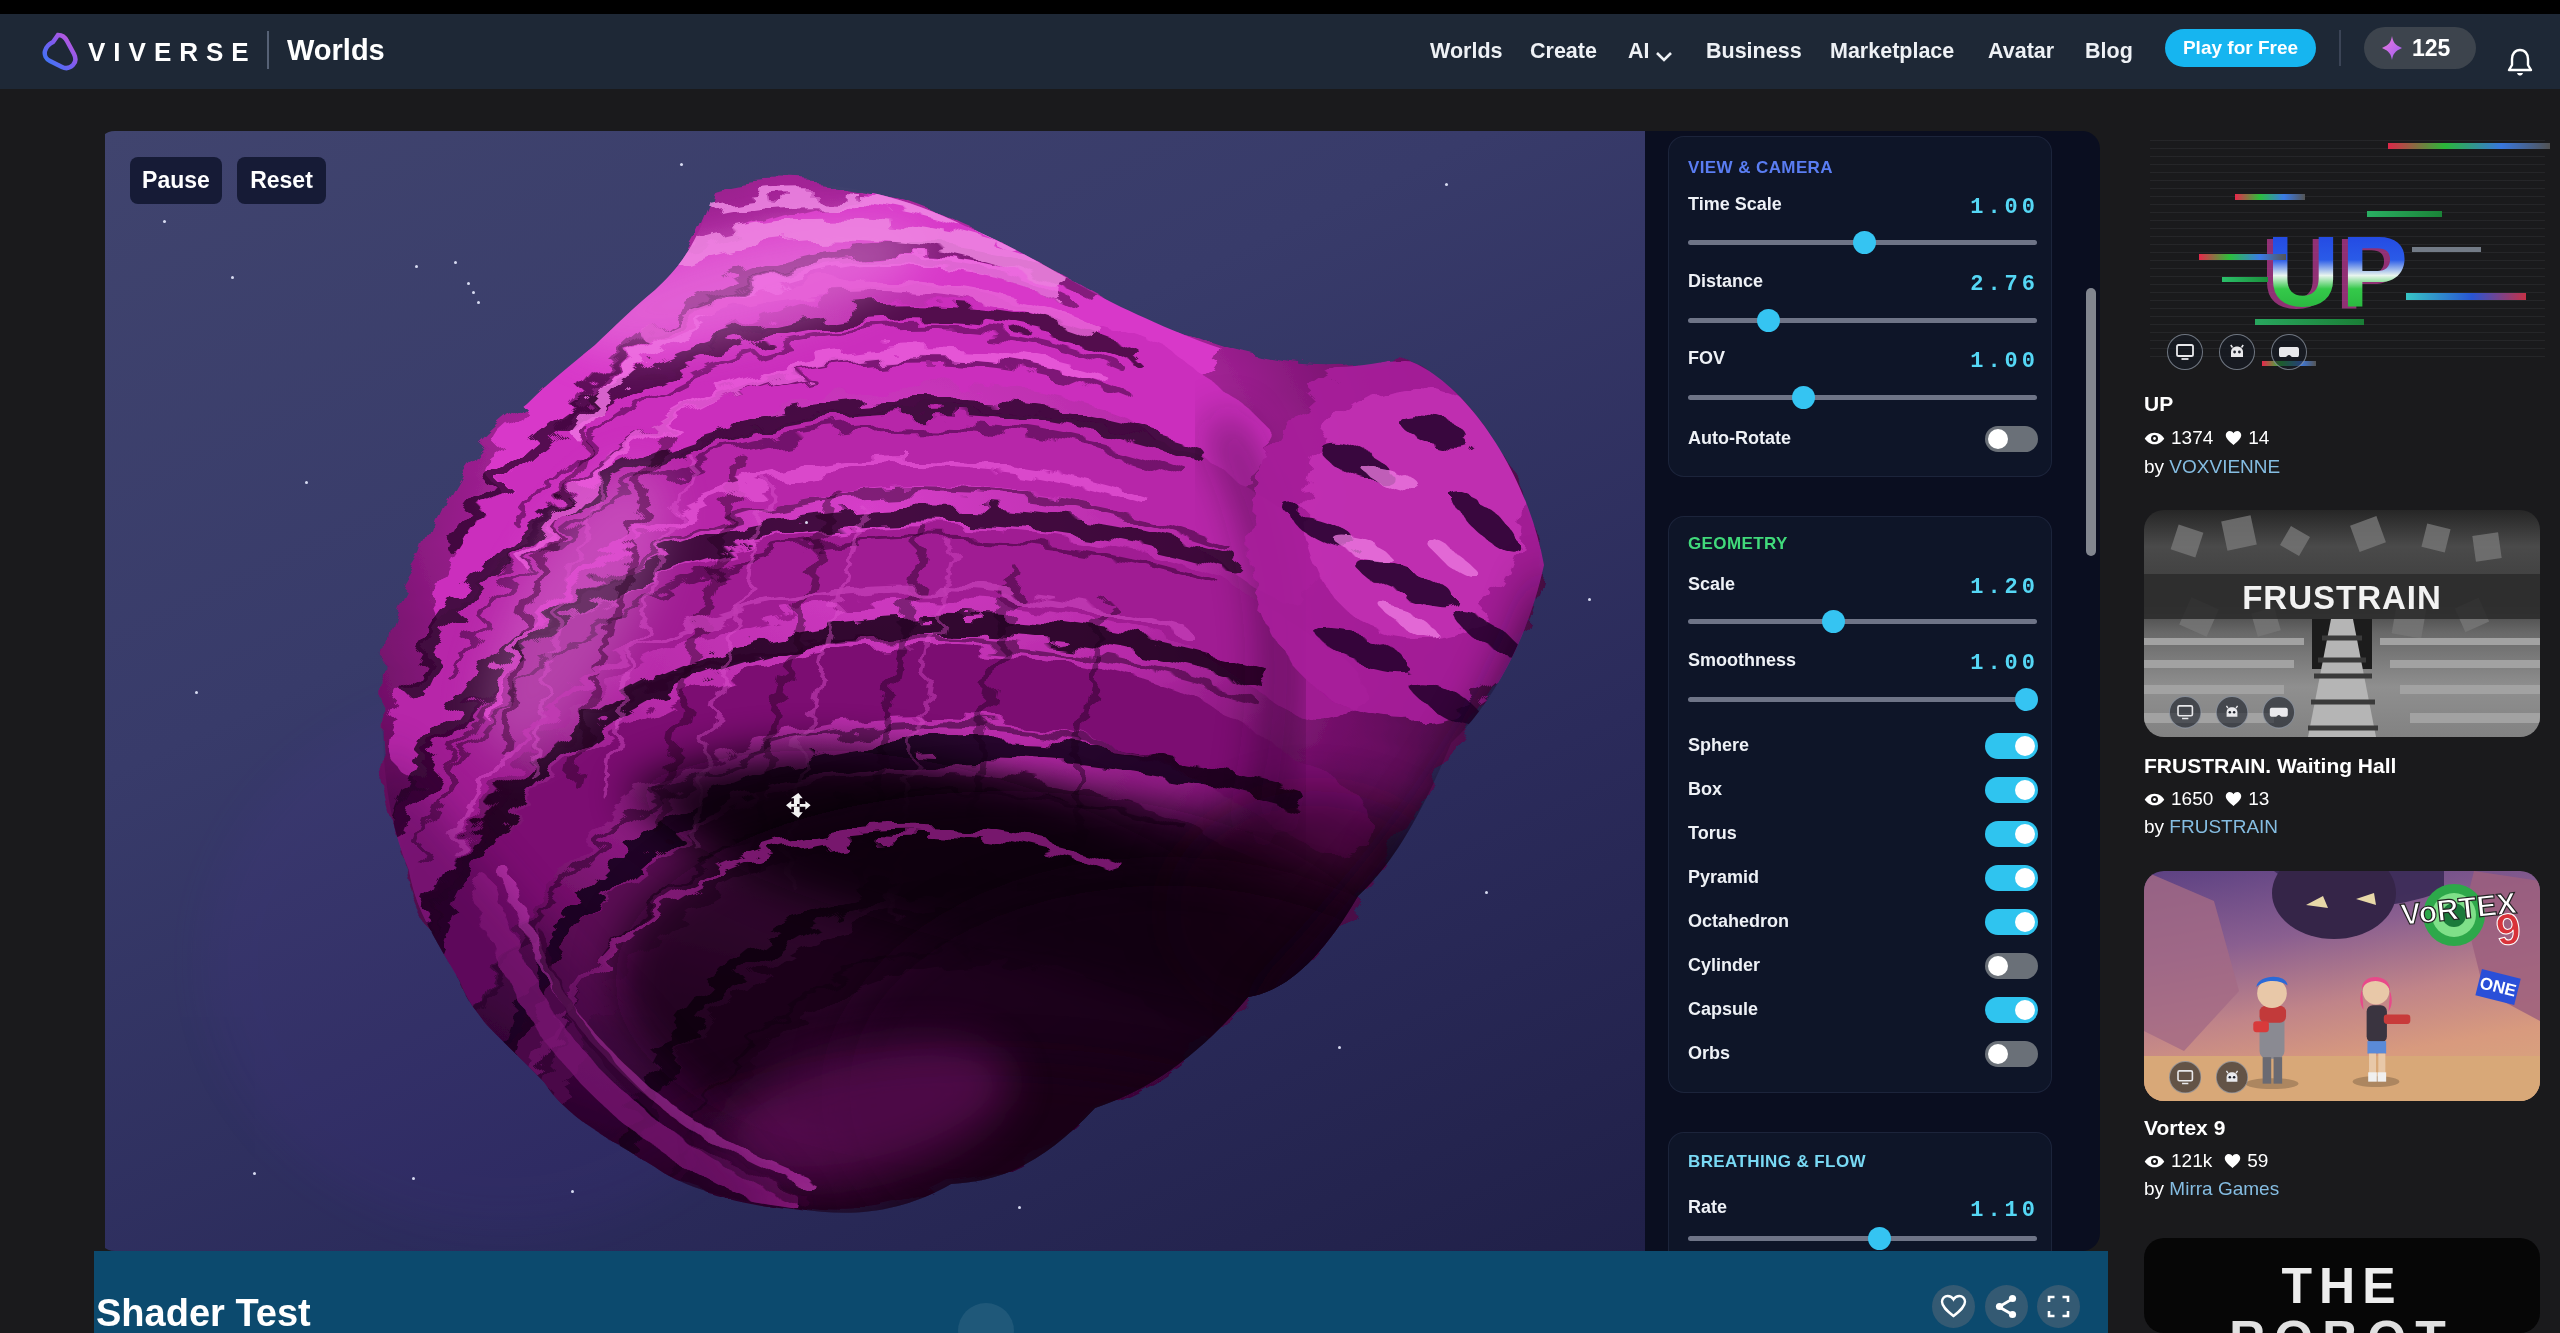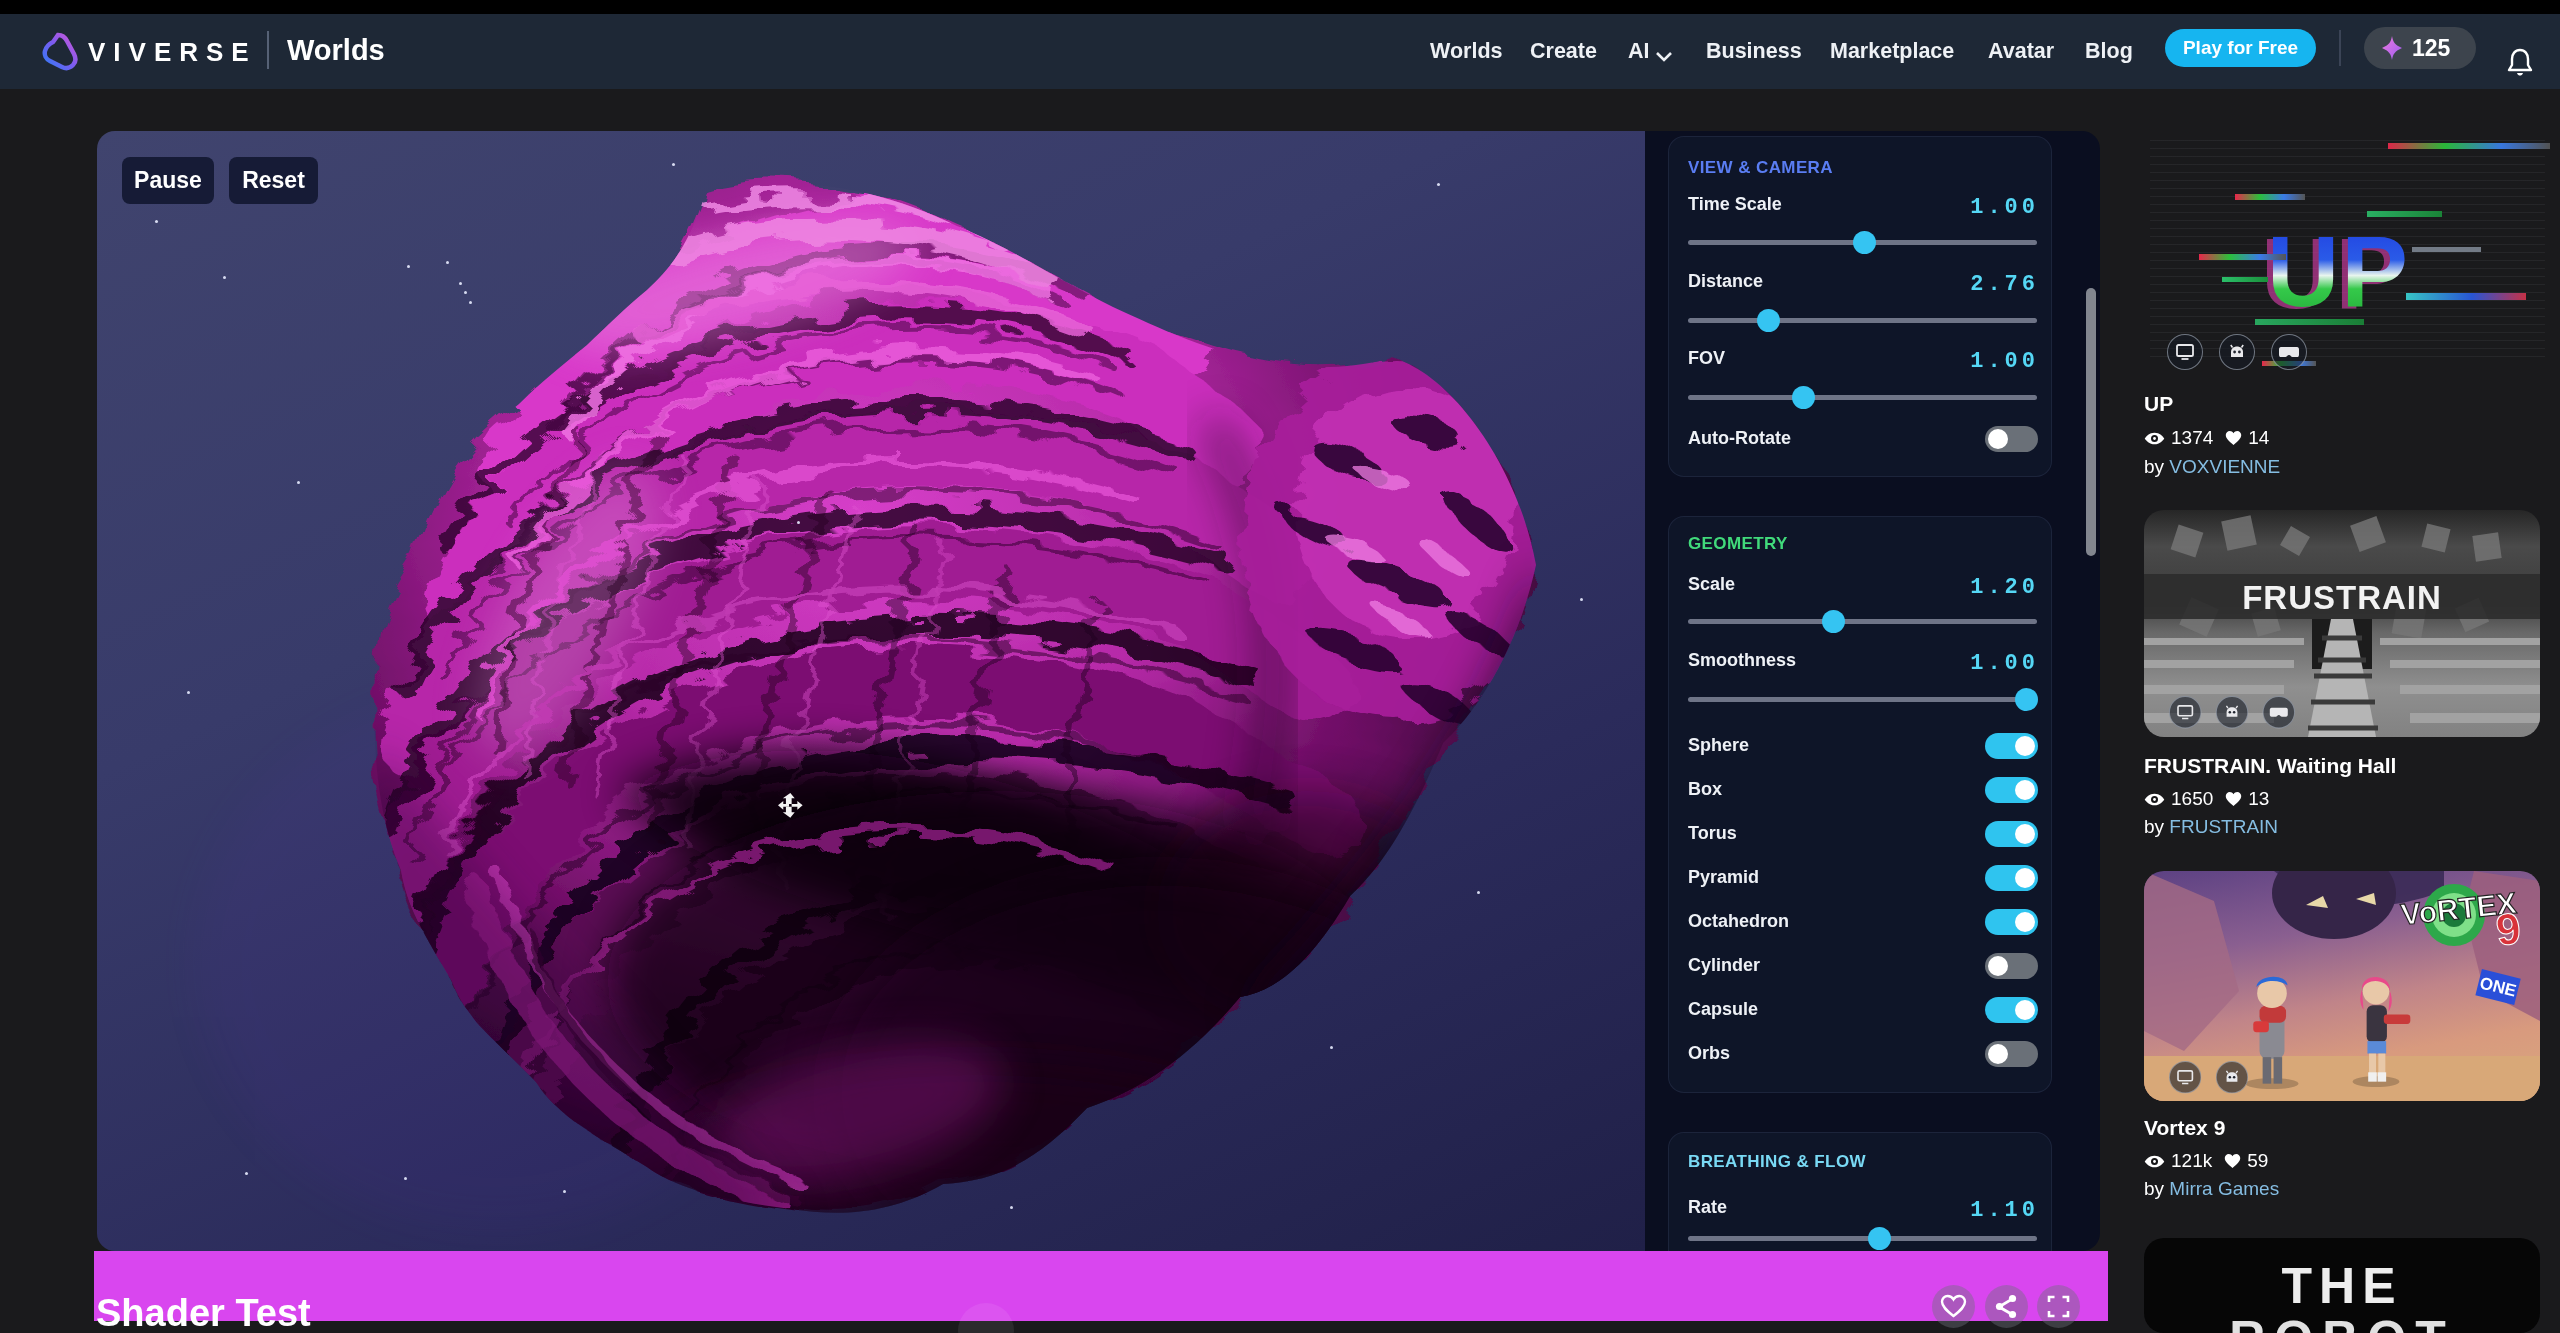--- a/index.html
+++ b/index.html
@@ -18,21 +18,21 @@
   #playbtn { position:absolute; left:2165px; top:15px; width:151px; height:38px; border-radius:19px;
     background:#16b5f0; color:#fff; font-size:19px; font-weight:700; text-align:center; line-height:38px; }
   #navsep2 { position:absolute; left:2339px; top:16px; width:2px; height:36px; background:#3b4456; }
   #coinpill { position:absolute; left:2364px; top:13px; width:112px; height:42px; border-radius:21px;
     background:#3d444d; color:#fff; }
   #coinpill span { position:absolute; left:48px; top:8px; font-size:23px; font-weight:700; }
 
   
   #stage { position:absolute; left:97px; top:131px; width:2003px; height:1120px; border-radius:18px;
     overflow:hidden; }
-  #scene { position:absolute; left:0; top:0; width:1548px; height:1120px;
+  #scene { position:absolute; left:8px; top:0; width:1548px; height:1120px;
     background:linear-gradient(155deg,#40446e 0%, #383b6a 35%, #2b2b5b 70%, #202048 100%); }
   .star { position:absolute; width:3px; height:3px; border-radius:50%; background:#e8ecff; opacity:.9; }
   .vpbtn { position:absolute; top:26px; height:47px; background:#161b36; border-radius:8px;
     color:#fff; font-size:23px; font-weight:600; text-align:center; line-height:47px; }
   #pausebtn { left:25px; width:92px; }
   #resetbtn { left:132px; width:89px; }
 
   #panel { position:absolute; left:1548px; top:0; width:455px; height:1120px; background:#0a0e20; }
   .card { position:absolute; left:23px; width:384px; background:#0e1528; border:1px solid rgba(120,140,190,.13);
     border-radius:16px; }
@@ -43,21 +43,21 @@
   .track { position:absolute; left:19px; width:349px; height:5px; border-radius:3px; background:#6e7487; }
   .knob { position:absolute; top:-9px; width:23px; height:23px; border-radius:50%; background:#35c4f2; }
   .toggle { position:absolute; left:316px; width:53px; height:26px; border-radius:13px; }
   .toggle .dot { position:absolute; top:3px; width:20px; height:20px; border-radius:50%; background:#fff; }
   .ton { background:#2fc4ef; } .ton .dot { right:3px; }
   .toff { background:#6a7078; } .toff .dot { left:3px; }
   #scrollthumb { position:absolute; left:441px; top:157px; width:10px; height:268px; border-radius:5px;
     background:#82868f; }
 
   
-  #bottomstrip { position:absolute; left:94px; top:1251px; width:2014px; height:70px; background:#d946ef; }
+  #bottomstrip { position:absolute; left:94px; top:1251px; width:2014px; height:82px; background:#0c4a6e; }
   #shadertitle { position:absolute; left:2px; top:41px; font-size:38px; font-weight:700; color:#fff; }
   .circbtn { position:absolute; top:34px; width:43px; height:43px; border-radius:50%; background:rgba(110,112,122,.42); }
 
   
   #rail { position:absolute; left:2142px; top:0px; width:418px; height:1333px; }
   .thumb { position:absolute; left:2px; width:396px; border-radius:20px; overflow:hidden; }
   .rtitle { position:absolute; left:2px; font-size:21px; font-weight:700; color:#fff; }
   .rstats { position:absolute; left:2px; font-size:19px; color:#fff; display:flex; align-items:center; gap:6px; }
   .rstats .gap { width:0px; }
   .rby { position:absolute; left:2px; font-size:19px; color:#fff; }

